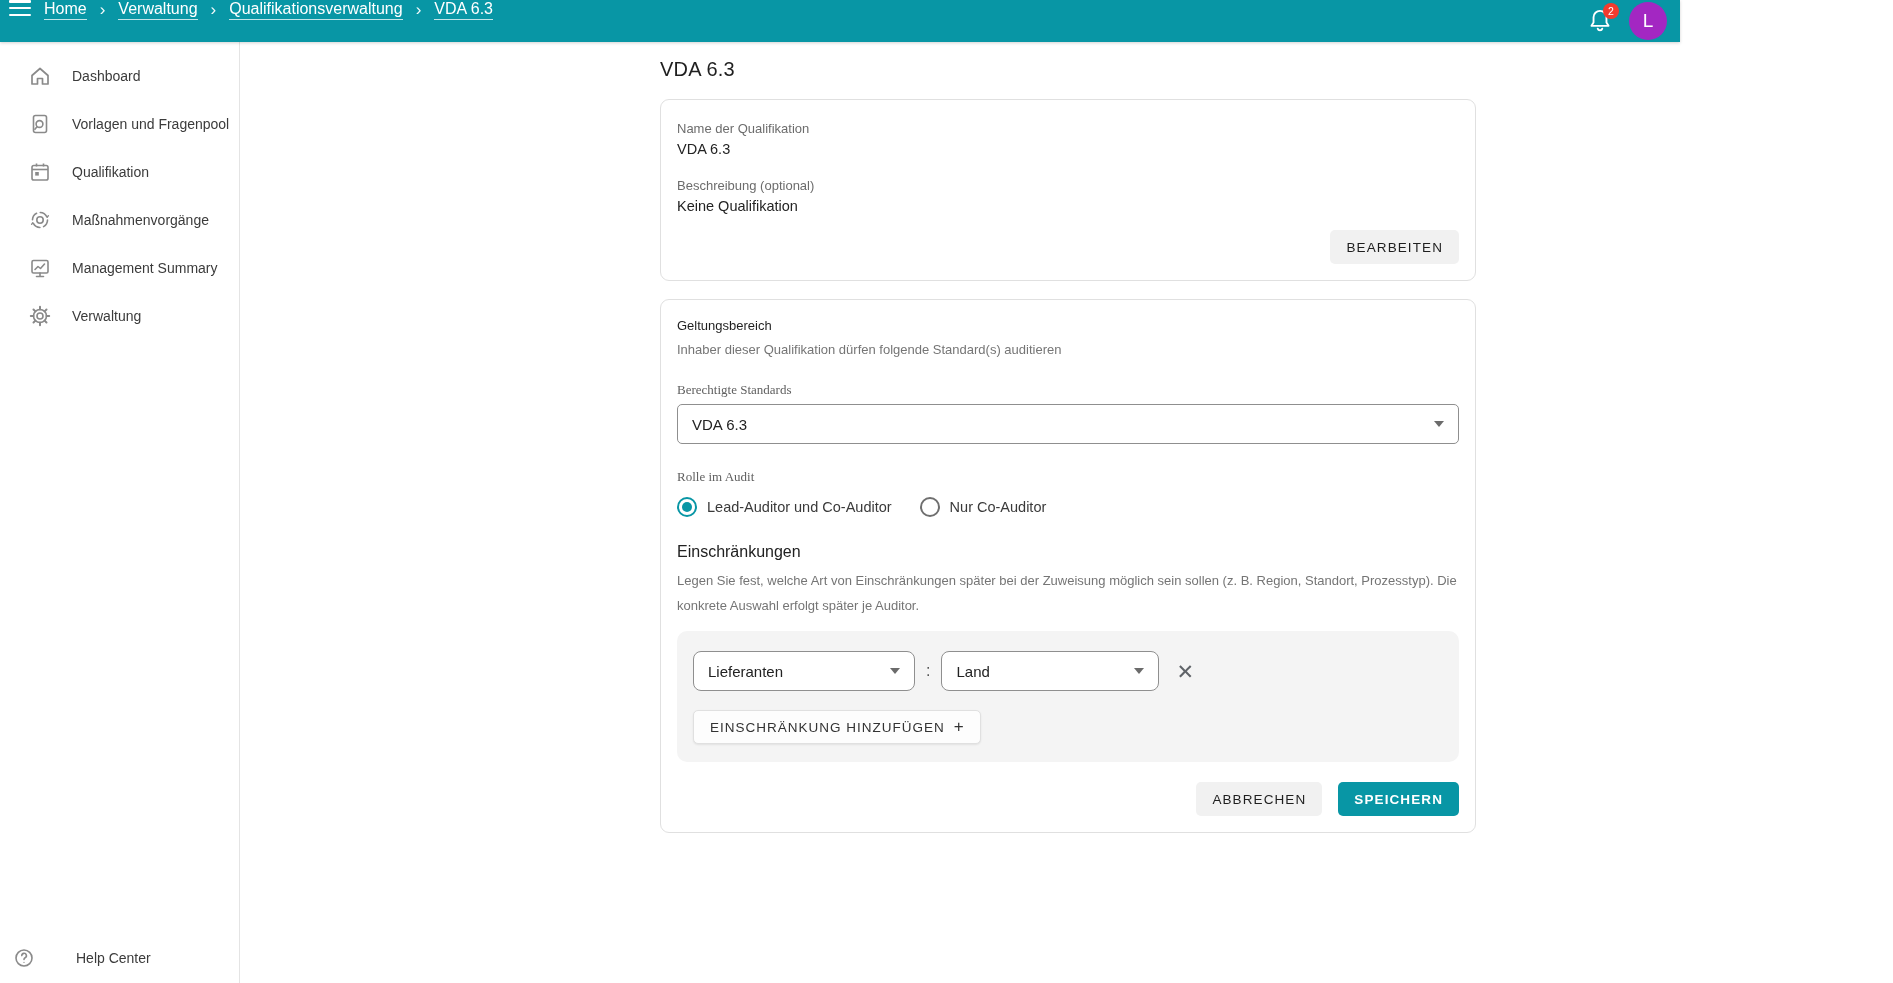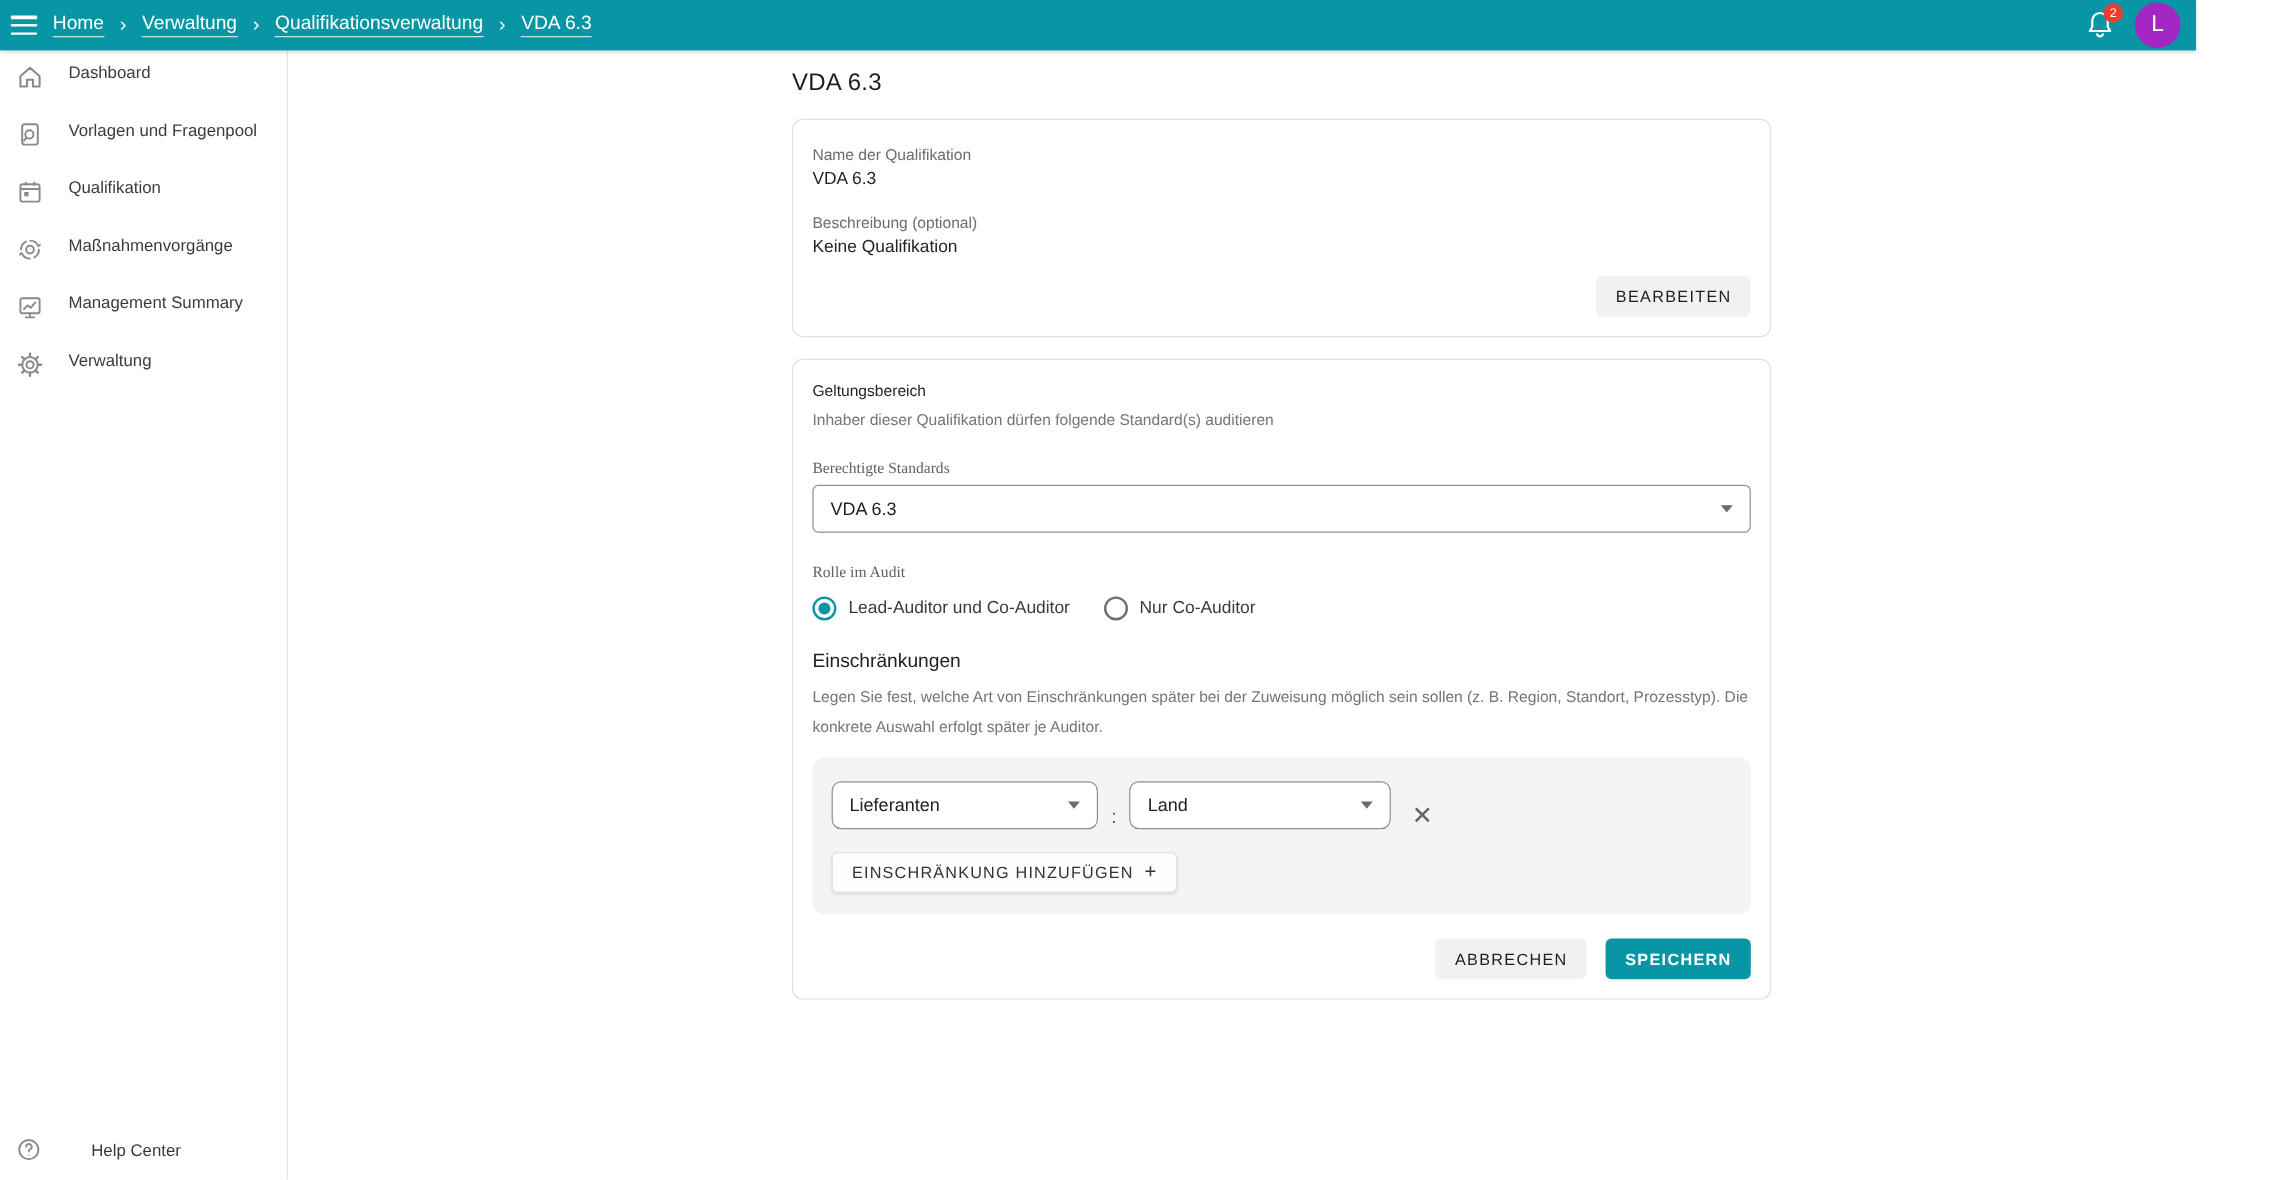--- a/index.html
+++ b/index.html
@@ -1,40 +1,40 @@
 <!DOCTYPE html>
 <html><head>
 <meta charset="utf-8">
 <style>
   * { margin:0; padding:0; box-sizing:border-box; }
   html,body { width:1893px; height:983px; background:#fff; font-family:"Liberation Sans",sans-serif; overflow:hidden; }
 
   
-  .topbar { position:absolute; left:0; top:0; width:1830px; height:42px;
-            background:#0896a5; display:flex; align-items:center; z-index:10;
+  .topbar { position:absolute; left:0; top:0; width:1680px; height:42px;
+            background:#0896a5; display:flex; align-items:flex-start; z-index:10;
             box-shadow:0 1px 3px rgba(0,0,0,.18); }
   .hamburger { width:22px; height:16px; margin-left:9px; display:flex; flex-direction:column;
                justify-content:space-between; cursor:pointer; }
   .hamburger span { display:block; height:2.5px; background:#fff; border-radius:1px; }
   .breadcrumb { display:flex; align-items:center; margin-left:13px; }
   .crumb { color:#fff; font-size:16px; text-decoration:none; border-bottom:1px solid rgba(255,255,255,.75);
            padding-bottom:1px; cursor:pointer; white-space:nowrap; }
   .crumb-sep { color:#fff; opacity:.95; font-size:17px; margin:0 13px; }
   .topbar-right { position:absolute; right:13px; top:0; height:42px; display:flex; align-items:center; gap:15px; }
   .bell-wrap { position:relative; width:28px; height:30px; cursor:pointer; }
   .badge { position:absolute; top:-3px; right:-5px; min-width:16px; height:16px; border-radius:8px;
            background:#f23b2e; color:#fff; font-size:10.5px; display:flex; align-items:center;
            justify-content:center; padding:0 3px; }
   .avatar { width:38px; height:38px; border-radius:50%; background:#a327c2; color:#fff;
             display:flex; align-items:center; justify-content:center; font-size:19px; cursor:pointer; }
 
   
   .sidebar { position:absolute; left:0; top:42px; bottom:0; width:240px; background:#fff;
              border-right:1px solid #e4e4e4; padding-top:10px; }
-  .side-item { height:48px; display:flex; align-items:flex-start; padding-left:13px; cursor:pointer; }
+  .side-item { height:48px; display:flex; align-items:center; padding-left:28px; cursor:pointer; }
   .side-item svg { flex:0 0 24px; }
   .side-label { margin-left:20px; font-size:14px; color:#3b3b3b; white-space:nowrap; }
   .sidebar-footer { position:absolute; left:0; bottom:4px; width:100%; height:42px;
                     display:flex; align-items:center; padding-left:12px; cursor:pointer;gap:20px; }
 
   
   .content { position:absolute; left:660px; top:42px; width:816px; }
   .page-title { margin-top:16px; font-size:20px; font-weight:400; color:#1f1f1f; letter-spacing:.2px; }
 
   .card { margin-top:18px; border:1px solid #e0e0e0; border-radius:9px; background:#fff; padding:16px; }
@@ -66,21 +66,21 @@
   .radio.off { border:2px solid #6f6f6f; }
   .radio.on  { border:2px solid #0896a5; }
   .radio.on::after { content:""; position:absolute; left:3px; top:3px; width:10px; height:10px;
                      border-radius:50%; background:#0896a5; }
   .radio-label { font-size:14.5px; color:#3a3a3a; margin-left:10px; }
 
   .restr-title { font-size:16px; font-weight:400; color:#212121; margin-top:26px; }
   .restr-desc { font-size:13px; color:#757575; margin-top:7px; line-height:25px; }
 
   .panel { margin-top:13px; background:#f4f4f4; border-radius:10px; padding:20px 16px 18px 16px; }
-  .panel-row { display:flex; align-items:flex-end; }
+  .panel-row { display:flex; align-items:center; }
   .select.sm { margin-top:0; width:222px; border-radius:8px; }
   .select.sm2 { margin-top:0; width:218px; border-radius:8px; }
   .colon { font-size:16px; color:#555; margin:0 11px; }
   .x-btn { font-size:21px; color:#5f6368; margin-left:17px; cursor:pointer; line-height:1; }
   .add-btn { margin-top:19px; height:34px; background:#fdfdfd; border:1px solid #e0e0e0;
              border-radius:5px; box-shadow:0 1px 2px rgba(0,0,0,.08); padding:0 16px;
              font-family:inherit; font-size:13.5px; letter-spacing:1px; color:#333;
              display:inline-flex; align-items:center; cursor:pointer; }
   .add-btn .plus { font-size:17px; margin-left:9px; letter-spacing:0; }
 

